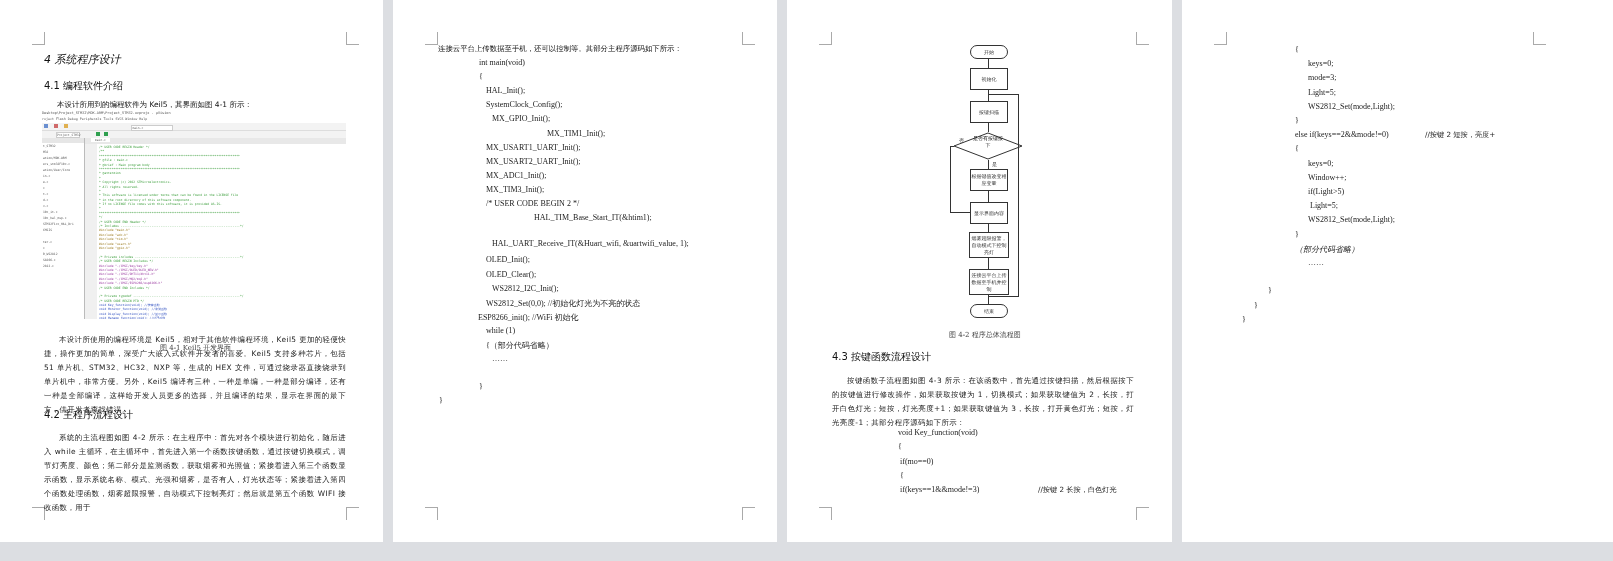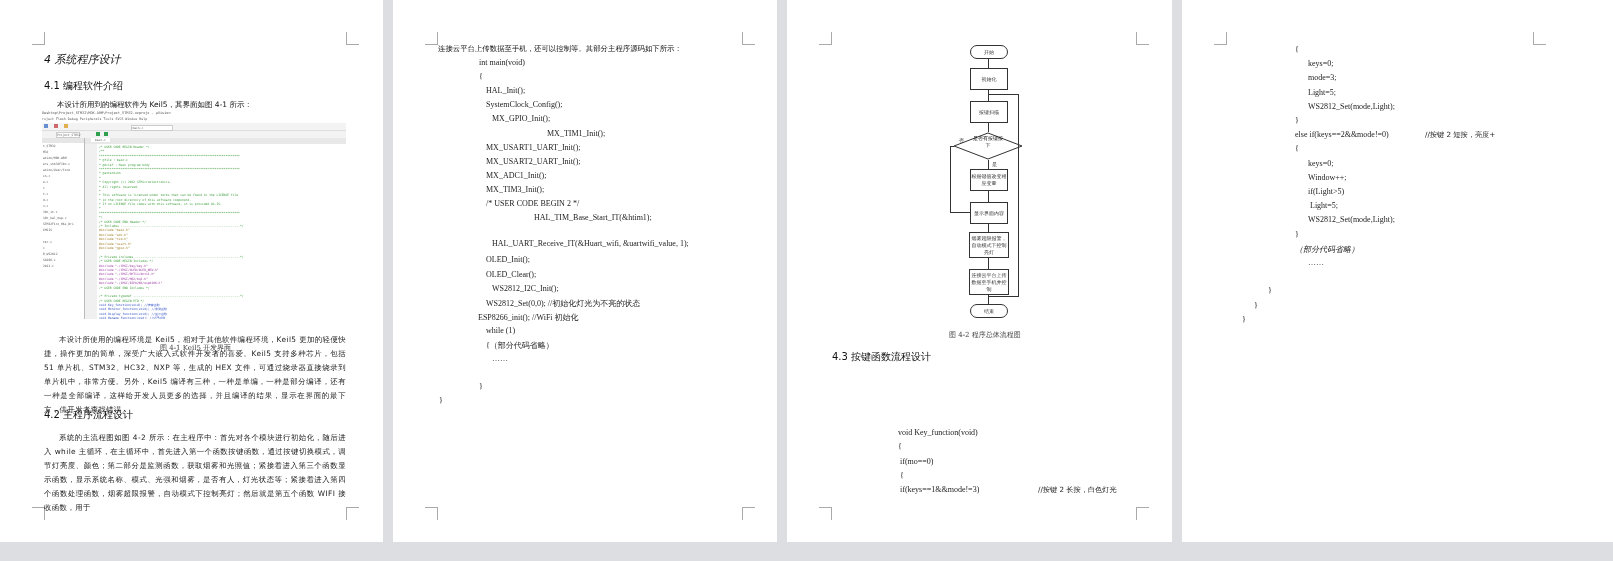--- a/index.html
+++ b/index.html
@@ -232,20 +232,21 @@
     <div class="fc-line" style="left:163px;top:146px;width:1px;height:66px;"></div>
     <div class="fc-line" style="left:163px;top:212px;width:20px;height:1px;"></div>
 
     <div class="fc-line" style="left:201px;top:296px;width:31px;height:1px;"></div>
     <div class="fc-line" style="left:231px;top:94px;width:1px;height:203px;"></div>
     <div class="fc-line" style="left:201px;top:94px;width:31px;height:1px;"></div>
   </div>
 
   <div class="abs caption" style="left:162px;top:330px;">图 4-2   程序总体流程图</div>
   <div class="abs h2" style="left:45px;top:350px;">4.3  按键函数流程设计</div>
+  <div class="para" style="left:45px;top:374px;text-indent:15px;">按键函数子流程图如图 4-3 所示：在该函数中，首先通过按键扫描，然后根据按下的按键值进行修改操作，如果获取按键为 1，切换模式；如果获取键值为 2，长按，打开白色灯光；短按，灯光亮度+1；如果获取键值为 3，长按，打开黄色灯光；短按，灯光亮度-1；其部分程序源码如下所示：</div>
   <div id="p3code">
       <div class="abs code" style="left: 111px; top: 428px;"><span>void Key_function(void)</span></div>
       <div class="abs code" style="left: 111px; top: 442.3px;"><span>{</span></div>
       <div class="abs code" style="left: 113px; top: 456.6px;"><span>if(mo==0)</span></div>
       <div class="abs code" style="left: 113px; top: 470.9px;"><span>{</span></div>
       <div class="abs code" style="left: 113px; top: 485.2px;"><span>if(keys==1&amp;&amp;mode!=3)</span><span style="position: absolute; left: 138px; font-size: 7.2px; font-family: &quot;DejaVu Sans&quot;, sans-serif;">//按键 2 长按，白色灯光</span></div>
     </div>
 </div>
 
 <div class="page" style="left:1182px;width:431px;">

